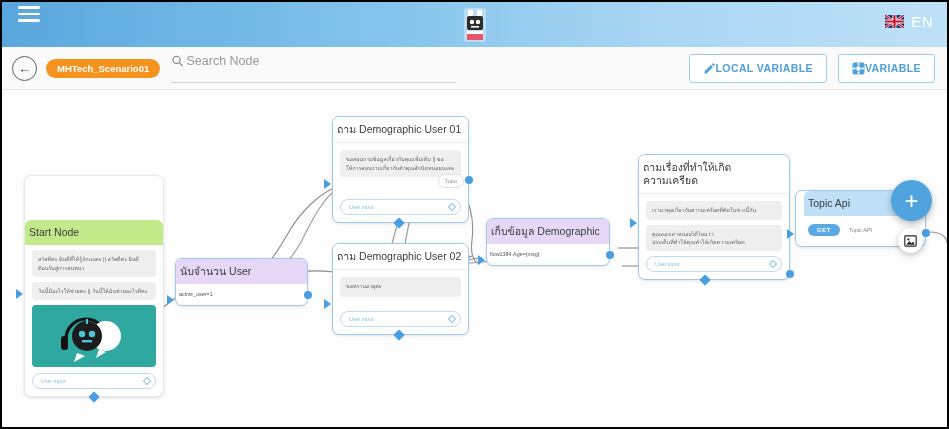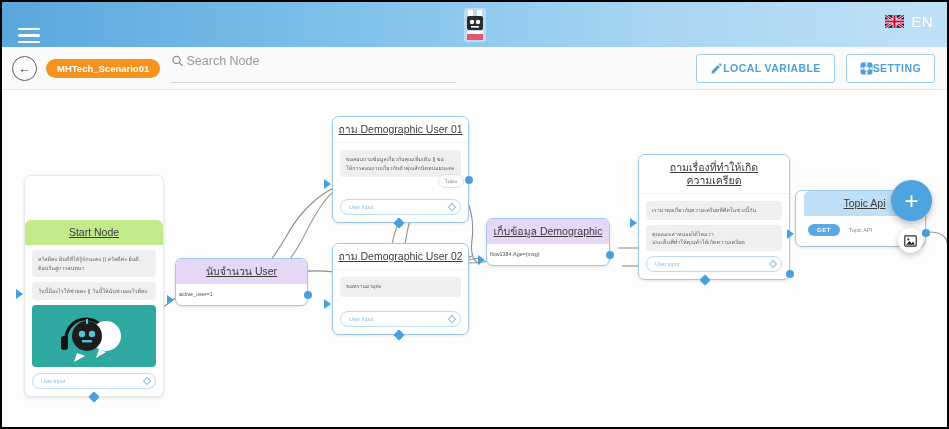--- a/index.html
+++ b/index.html
@@ -8,21 +8,21 @@
     font-family:"Liberation Sans", sans-serif;
     background:#ffffff;
     border:2px solid #000;
     position:relative;
   }
 
   
   #appbar{
     position:absolute; left:0; top:0; width:100%; height:45px;
     background:linear-gradient(90deg,#5aa7dd 0%, #7dc0ea 35%, #a9d6f3 70%, #bfe1f7 100%);
-    display:flex; align-items:flex-end; z-index:30;
+    display:flex; align-items:flex-start; z-index:30;
   }
   #hamburger{ margin-left:16px; width:22px; cursor:pointer; }
   #hamburger span{ display:block; height:2.5px; background:#fff; margin:4px 0; border-radius:2px;}
   #logo-wrap{ position:absolute; left:50%; transform:translateX(-50%); top:4px;}
   #lang{ position:absolute; right:14px; top:11px; display:flex; align-items:center; gap:7px;}
   #lang .lab{ color:#fff; font-size:15px; letter-spacing:.5px;}
 
   
   #toolbar{
     position:absolute; left:0; top:45px; width:100%; height:43px;
@@ -59,22 +59,22 @@
     position:absolute; left:0; top:88px; right:0; bottom:0;
     background:#fdfdfd; overflow:hidden;
   }
   #edges{ position:absolute;left:0;top:0;width:949px;height:341px; }
 
   .node{ position:absolute; background:#fff; border-radius:7px; }
   .node.blue{ border:1.2px solid #9dc9ec; box-shadow:0 1px 3px rgba(0,0,0,.10); }
   .node.plain{ border:1px solid #e9e9e9; box-shadow:0 1px 3px rgba(0,0,0,.12); }
 
   .nhead{
-    text-align:center;font-size:10.5px;color:#3b3b3b;
-    padding:6px 4px; border-radius:6px 6px 0 0; line-height:1.25;text-decoration:underline;
+    font-size:10.5px;color:#3b3b3b;
+    padding:6px 4px; border-radius:6px 6px 0 0; line-height:1.25;
   }
   .nhead.green{ background:#c3ea8a;margin-top:44px; }
   .nhead.purple{ background:#e6d7f7; }
   .nhead.blueh{ background:#bfdff7; }
   .nhead.white{ background:#fff; border-bottom:1px solid #edf1f5; }
   .nbody{ padding:5px 7px 7px; }
 
   .bubble{
     background:#efefef;border-radius:4px;padding:5px 6px;margin-bottom:5px;
     font-size:5.4px;color:#5e5e5e;line-height:1.55;
@@ -188,21 +188,21 @@
     </div>
     <div class="tb-btn">
       <svg width="13" height="13" viewBox="0 0 24 24">
         <rect x="1" y="1" width="22" height="22" rx="3" fill="#4ea0dd"></rect>
         <circle cx="12" cy="12" r="4.2" fill="#fff"></circle>
         <rect x="10.4" y="1.5" width="3.2" height="5" fill="#fff"></rect>
         <rect x="10.4" y="17.5" width="3.2" height="5" fill="#fff"></rect>
         <rect x="1.5" y="10.4" width="5" height="3.2" fill="#fff"></rect>
         <rect x="17.5" y="10.4" width="5" height="3.2" fill="#fff"></rect>
       </svg>
-      <span>SETTING</span>
+      <span>VARIABLE</span>
     </div>
   </div>
 </div>
 
 <div id="canvas">
 
   <svg id="edges">
     <g fill="none" stroke="#8a8a8a" stroke-width="1.1">
       <path d="M98,273 C118,272 130,250 150,228 C158,219 166,213 175,207"></path>
       <path d="M222,200 C250,200 268,175 288,140 C300,120 318,104 332,98"></path>

